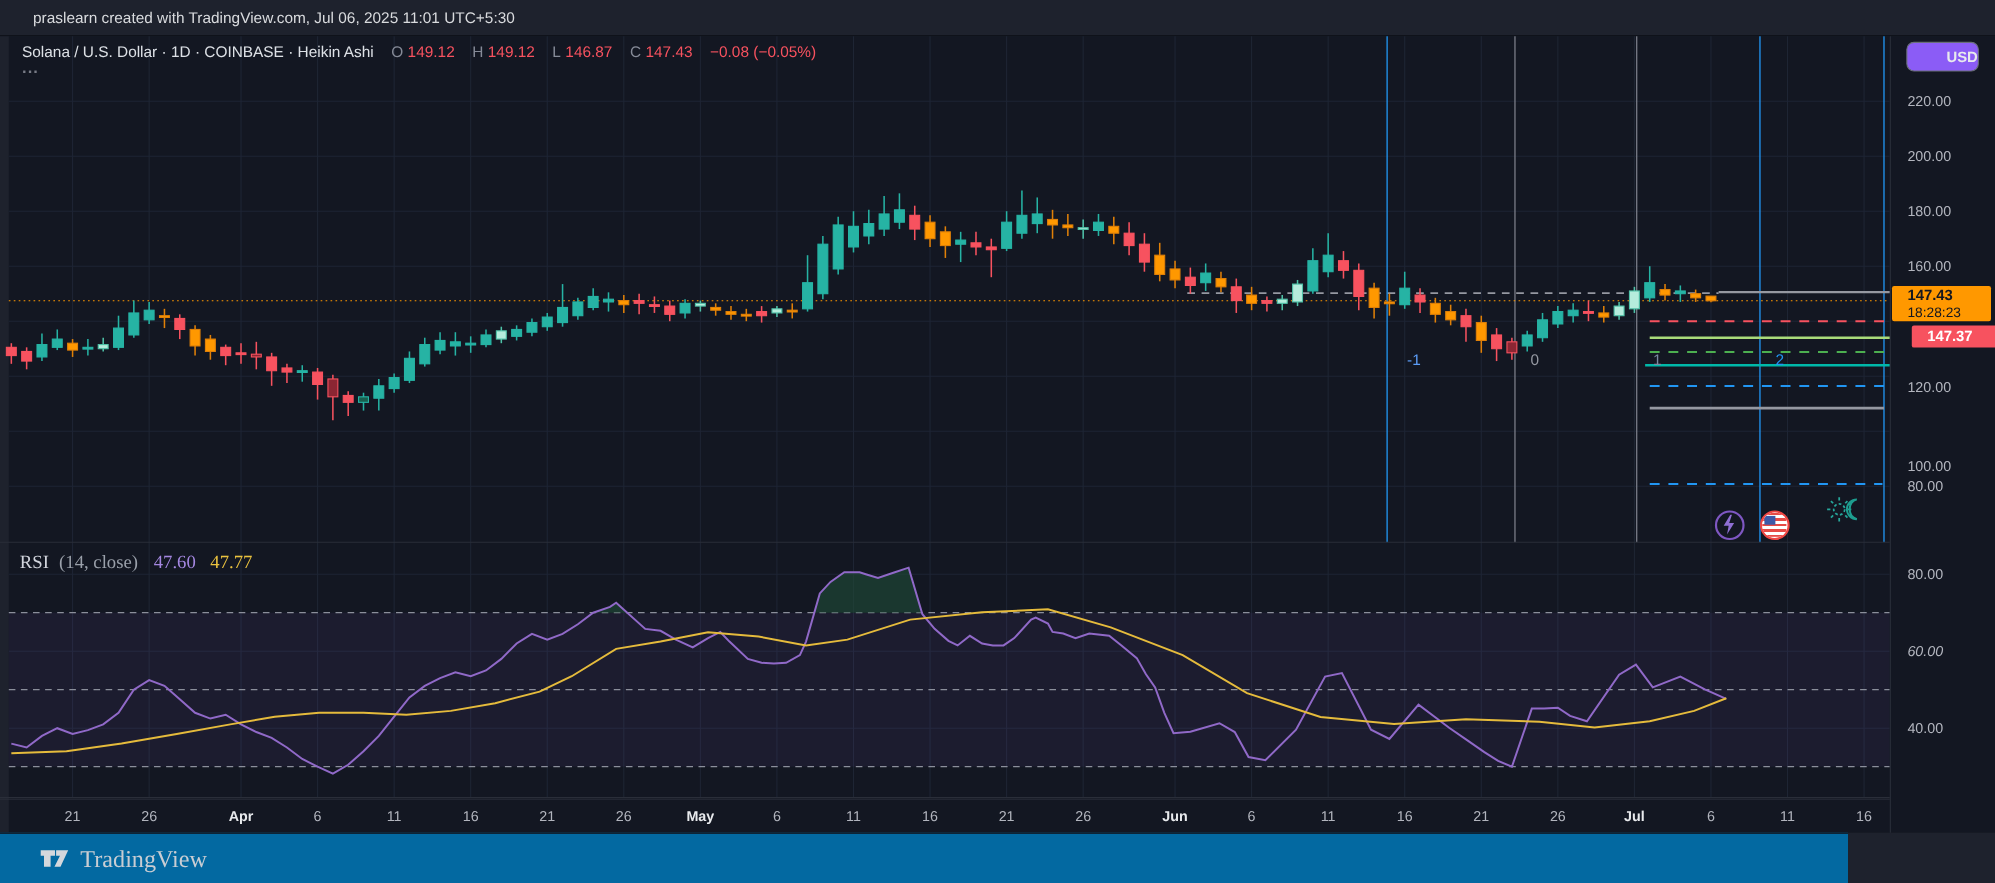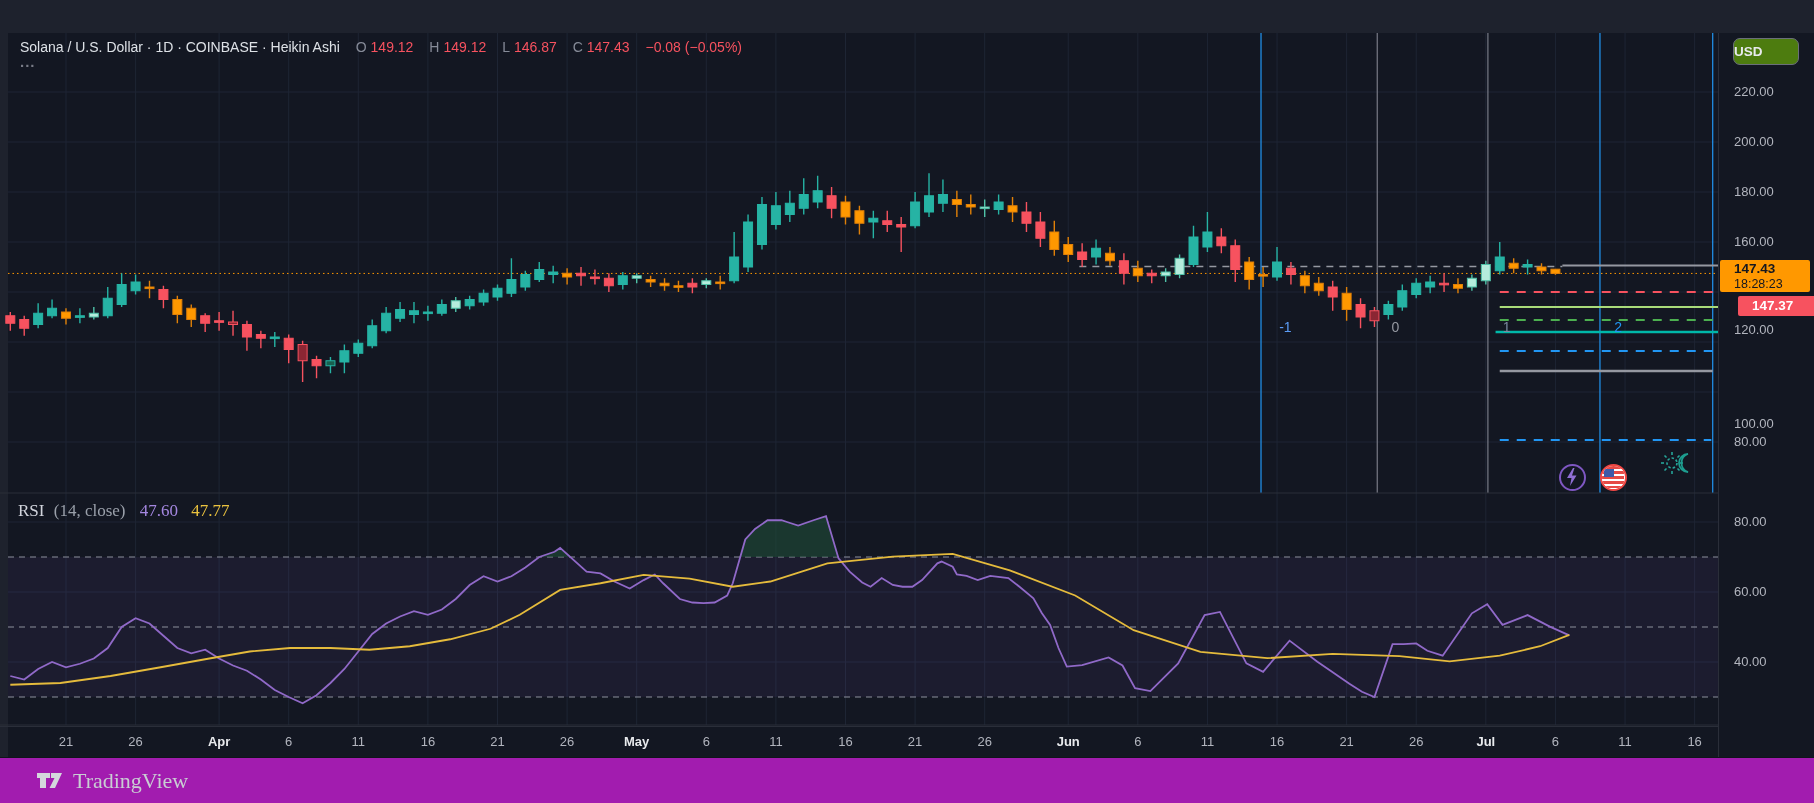--- a/index.html
+++ b/index.html
@@ -18,49 +18,52 @@
   .hdr .red{color:#f7525f;}
   .hdr span{margin-right:4px;}
   .hdr .gap{margin-left:8px;}
   .more-dots{position:absolute;left:20px;top:53px;color:#787b86;font-size:15px;font-weight:bold;letter-spacing:1px;}
   .rsi-hdr{position:absolute;left:18px;top:501px;font-size:17px;white-space:nowrap;font-family:Liberation Serif, serif;}
   .rsi-hdr .t{color:#d1d4dc;}
   .rsi-hdr .p{color:#9aa0aa;margin-left:5px;}
   .rsi-hdr .v1{color:#a487e0;margin-left:10px;}
   .rsi-hdr .v2{color:#eac23f;margin-left:9px;}
   .usd-chip{position:absolute;left:14px;top:5px;width:66px;height:27px;border:1px solid #6a6f7a;
-            border-radius:7px;background:#4d7c0f;color:#e8eaed;font-size:13.5px;font-weight:bold;
-            text-align:left;line-height:25px;}
+            border-radius:7px;background:#8b5cf6;color:#e8eaed;font-size:13.5px;font-weight:bold;
+            text-align:right;line-height:25px;}
   .pxlab{position:absolute;left:15px;color:#b2b5be;font-size:13px;}
   .badge{position:absolute;left:1px;width:90px;padding-left:14px;border-radius:2px;}
   .badge.orange{background:#ff9800;color:#16181f;}
   .badge.red{background:#f7525f;color:#ffffff;margin-left:18px;}
   .badge .b1{font-size:13.5px;font-weight:bold;line-height:17px;}
   .badge .b2{font-size:12.5px;line-height:15px;}
   .badge.red .b1{line-height:20px;}
   .t-axis{position:absolute;left:0;top:726px;width:1718px;height:31px;border-top:1px solid #2a2e39;}
   .tick{position:absolute;top:7px;transform:translateX(-50%);color:#b2b5be;font-size:13px;}
   .tick.month{color:#e8eaed;font-weight:bold;}
-  .footer{position:absolute;left:0;top:757px;width:1814px;height:46px;background:#a21caf;border-top:1px solid #11141c;}
+  .footer{position:absolute;left:0;top:757px;width:1680px;height:46px;background:#0369a1;border-top:1px solid #11141c;}
   .logo{position:absolute;left:36px;top:9px;display:flex;align-items:center;}
   .logo-text{font-family:"Liberation Serif", serif;color:#c9cdd3;font-size:22px;margin-left:10px;}
   .icon-circle{position:absolute;width:27px;height:27px;border-radius:50%;}
   .bolt-circle{left:1559px;top:464px;border:2.5px solid #7e57c2;background:#131722;}
   .flag-circle{left:1600px;top:464px;border:2.5px solid #ef4744;background:#ffffff;overflow:hidden;}
   .flag-stripes{position:absolute;left:0;top:0;width:22px;height:22px;
     background:repeating-linear-gradient(#e64a45 0 2.5px,#ffffff 2.5px 5px);}
   .flag-canton{position:absolute;left:1.5px;top:2.5px;width:10px;height:8px;background:#3d5aa8;}
   .sunmoon{position:absolute;left:1660px;top:449px;}
   .vlab{position:absolute;transform:translate(-50%,-50%);font-size:14px;}
 </style>
 </head>
 <body>
 
 <div class="frame">
 
+  <div class="topbar">
+    <span>praslearn created with TradingView.com, Jul 06, 2025 11:01 UTC+5:30</span>
+  </div>
 
   <div class="chart-bg"></div>
   <div class="left-strip"></div>
 
   <svg class="layer" id="main-svg" width="1814" height="803">
       <line x1="65.98" y1="33" x2="65.98" y2="725" stroke="#1e2534" stroke-width="1"></line>
       <line x1="135.58" y1="33" x2="135.58" y2="725" stroke="#1e2534" stroke-width="1"></line>
       <line x1="219.10000000000002" y1="33" x2="219.10000000000002" y2="725" stroke="#1e2534" stroke-width="1"></line>
       <line x1="288.7" y1="33" x2="288.7" y2="725" stroke="#1e2534" stroke-width="1"></line>
       <line x1="358.3" y1="33" x2="358.3" y2="725" stroke="#1e2534" stroke-width="1"></line>
@@ -362,34 +365,34 @@
     <span class="v2">47.77</span>
   </div>
 
   <div class="axis-col">
     <div class="usd-chip">USD</div>
     <div id="price-labels">
         <div class="pxlab" style="top: 51px;">220.00</div>
         <div class="pxlab" style="top: 101px;">200.00</div>
         <div class="pxlab" style="top: 151px;">180.00</div>
         <div class="pxlab" style="top: 201px;">160.00</div>
-        <div class="pxlab" style="top: 289px; text-align: right;">120.00</div>
+        <div class="pxlab" style="top: 311px; text-align: right;">120.00</div>
         <div class="pxlab" style="top: 351px; margin-top: 32px;">100.00</div>
         <div class="pxlab" style="top: 401px;">80.00</div>
       </div>
     <div class="badge orange" id="last-badge" style="top: 227.425px;">
       <div class="b1">147.43</div>
       <div class="b2">18:28:23</div>
     </div>
     <div class="badge red" id="second-badge" style="top: 263.425px;">
       <div class="b1">147.37</div>
     </div>
     <div id="rsi-labels">
         <div class="pxlab" style="top: 481px;">80.00</div>
-        <div class="pxlab" style="top: 551px;">60.00</div>
+        <div class="pxlab" style="top: 551px; font-style: italic;">60.00</div>
         <div class="pxlab" style="top: 621px; text-align: center;">40.00</div>
       </div>
   </div>
 
   <div class="t-axis" id="time-axis">
       <div class="tick" style="left: 65.98px;">21</div>
       <div class="tick" style="left: 135.58px;">26</div>
       <div class="tick month" style="left: 219.1px;">Apr</div>
       <div class="tick" style="left: 288.7px;">6</div>
       <div class="tick" style="left: 358.3px;">11</div>

